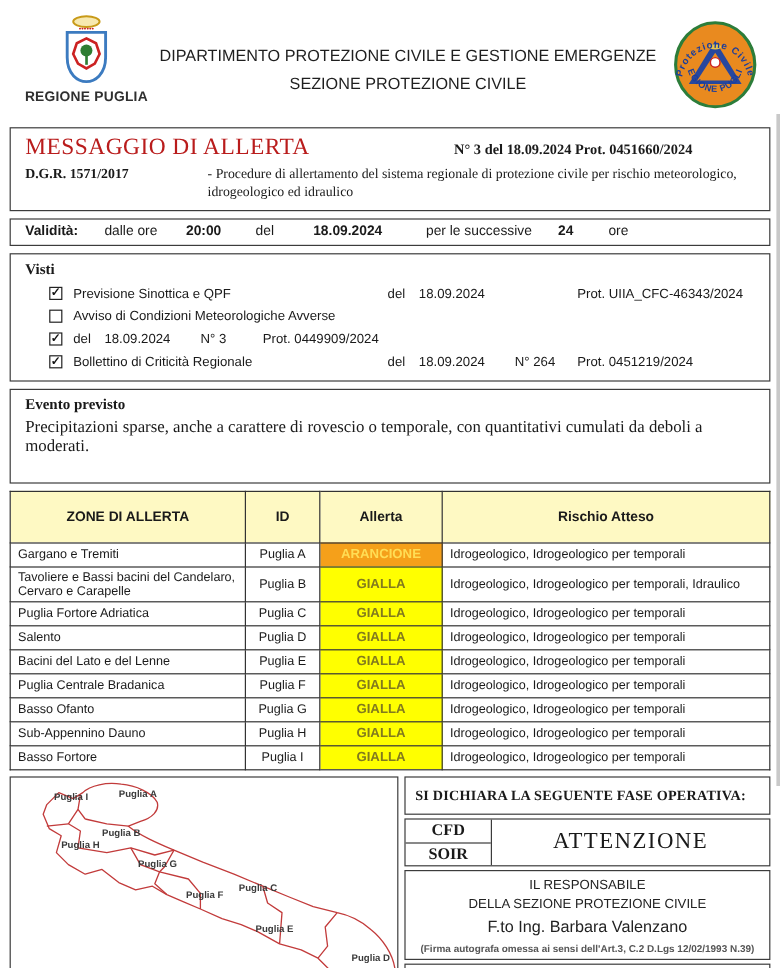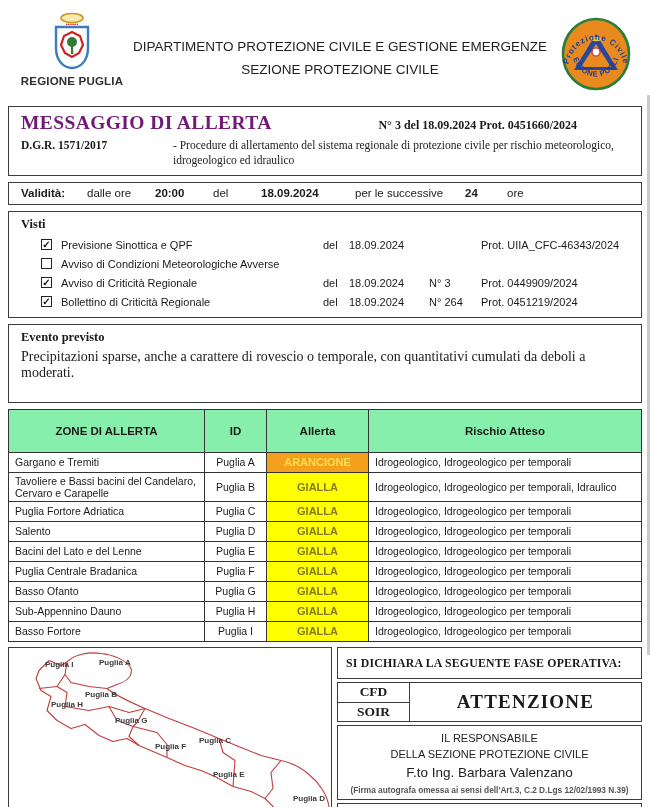--- a/index.html
+++ b/index.html
@@ -13,21 +13,21 @@
   .logo-left .label { font-size:11.5px; font-weight:bold; color:#2f2f2f; margin-top:3px; letter-spacing:.2px; white-space:nowrap; }
   .header-title { flex:1; text-align:center; padding-top:24px; font-size:13.5px; color:#1f1f1f; line-height:1.7; }
   .badge-wrap { width:78px; padding-top:4px; }
 
   
   .box { border:1.6px solid #3c3c3c; margin:0 8px; background:#fff; }
 
   
   #msg-box { margin-top:10px; padding:5px 12px 7px 12px; }
   .msg-title-row { display:flex; align-items:baseline; }
-  .msg-title { color:#701a75; font-family:"Liberation Serif", serif; font-weight:bold; font-size:19.5px; letter-spacing:.4px; }
+  .msg-title { color:#b91c1c; font-family:"Liberation Serif", serif; font-weight:normal; font-size:19.5px; letter-spacing:.4px; }
   .msg-num { margin-left:auto; margin-right:52px; font-family:"Liberation Serif", serif; font-weight:bold; font-size:12px; }
   .msg-row { display:flex; font-family:"Liberation Serif", serif; font-size:11.5px; margin-top:4px; line-height:1.3; }
   .msg-row .lbl { font-weight:bold; flex:0 0 152px; }
   .msg-row .txt { flex:1; }
 
   
   #validity-box { margin-top:6px; padding:4px 12px 5px; font-size:11.5px; display:flex; align-items:baseline; }
   .vlabel { font-weight:bold; width:66px; flex:none; }
   #validity-parts { display:flex; flex:1; }
   .vpart { white-space:nowrap; }
@@ -48,39 +48,39 @@
   .visti-prot { flex:1; }
 
   
   #evento-box { margin-top:6px; padding:5px 12px 21px; font-family:"Liberation Serif", serif; }
   .evento-title { font-weight:bold; font-size:12.5px; }
   .evento-text { font-size:14px; margin-top:4px; }
 
   
   #zones { margin:6px 8px 0; border-collapse:collapse; width:634px; font-size:10.5px; table-layout:fixed; }
   #zones th, #zones td { border:1px solid #333; padding:2px 6px; }
-  #zones th { background:#86efac; height:43px; font-size:11.5px; text-align:center; }
+  #zones th { background:#fef9c3; height:43px; font-size:11.5px; text-align:center; }
   #zones td { height:20px; }
   td.c-id, td.c-alert { text-align:center; }
   td.c-alert { font-weight:bold; font-size:11px; }
 
   
   .bottom { display:flex; margin:5px 8px 0; gap:5px; height:207px; }
   .map-box { border:1.6px solid #3c3c3c; flex:0 0 324px; position:relative; background:#fff; }
   .map-box svg { width:100%; height:100%; }
   .map-label { font:bold 8px "Liberation Sans", sans-serif; fill:#3a3a3a; }
   .map-line { fill:none; stroke:#c23b3b; stroke-width:1.1; stroke-linejoin:round; }
 
   .right-col { flex:1; display:flex; flex-direction:column; gap:3px; }
   .decl-box { border:1.6px solid #3c3c3c; padding:8px 8px 7px; font-family:"Liberation Serif", serif; font-weight:bold; font-size:11.8px; letter-spacing:.2px; }
   .phase-box { border:1.6px solid #3c3c3c; display:flex; height:62px; }
   .phase-left { width:72px; flex:none; border-right:1.6px solid #3c3c3c; display:flex; flex-direction:column; }
   .phase-left .cell { flex:1; display:flex; align-items:center; justify-content:center; font-family:"Liberation Serif", serif; font-weight:bold; font-size:13.5px; }
   .phase-left .cell:first-child { border-bottom:1.6px solid #3c3c3c; }
-  .phase-value { flex:1; display:flex; align-items:center; justify-content:center; font-family:"Liberation Serif", serif; font-weight:bold; font-size:19px; letter-spacing:1.2px; }
+  .phase-value { flex:1; display:flex; align-items:center; justify-content:center; font-family:"Liberation Serif", serif; font-weight:normal; font-size:19px; letter-spacing:1.2px; }
   .resp-box { border:1.6px solid #3c3c3c; text-align:center; padding:5px 4px 4px; }
   .resp-line { font-size:11px; line-height:1.45; color:#222; }
   .resp-name { font-size:13.5px; margin-top:2px; color:#222; }
   .resp-note { font-size:8.3px; font-weight:bold; color:#555; margin-top:5px; }
   .note-box { border:1.6px solid #3c3c3c; padding:3px 7px; font-family:"Liberation Serif", serif; font-size:11px; line-height:1.3; flex:1; }
 </style>
 </head>
 <body>
 
 <div class="page">
@@ -161,21 +161,20 @@
         <div class="visti-row">
           <span class="cb"></span>
           <span class="visti-label">Avviso di Condizioni Meteorologiche Avverse</span>
           <span class="visti-del"></span>
           <span class="visti-date"></span>
           <span class="visti-num"></span>
           <span class="visti-prot"></span>
         </div>
         <div class="visti-row">
           <span class="cb">✓</span>
-          <span class="visti-label">Avviso di Criticità Regionale</span>
           <span class="visti-del">del</span>
           <span class="visti-date">18.09.2024</span>
           <span class="visti-num">N° 3</span>
           <span class="visti-prot">Prot. 0449909/2024</span>
         </div>
         <div class="visti-row">
           <span class="cb">✓</span>
           <span class="visti-label">Bollettino di Criticità Regionale</span>
           <span class="visti-del">del</span>
           <span class="visti-date">18.09.2024</span>

